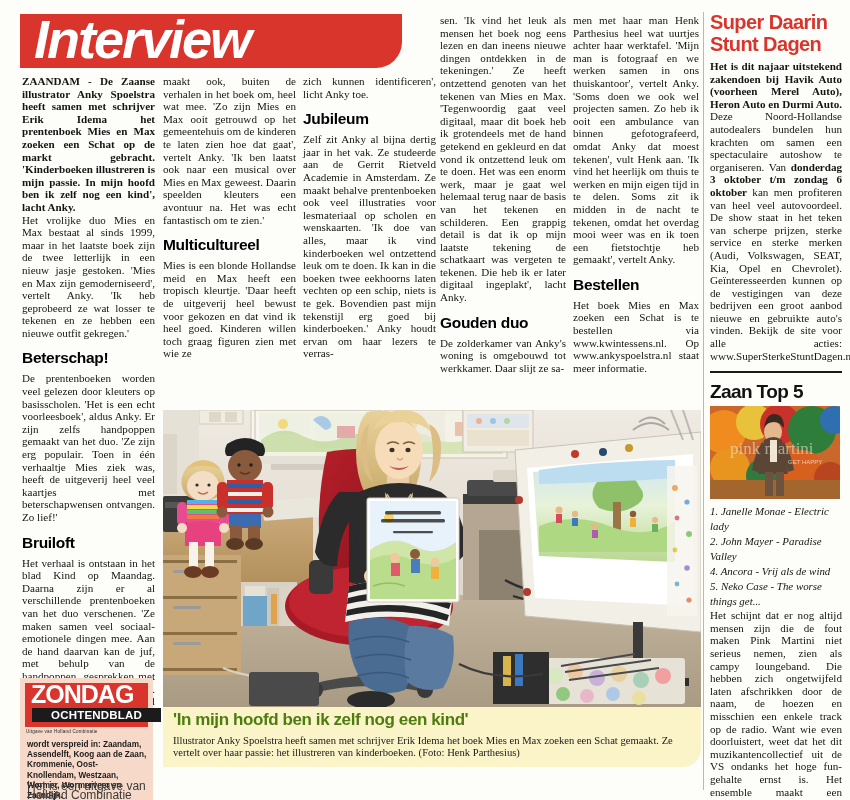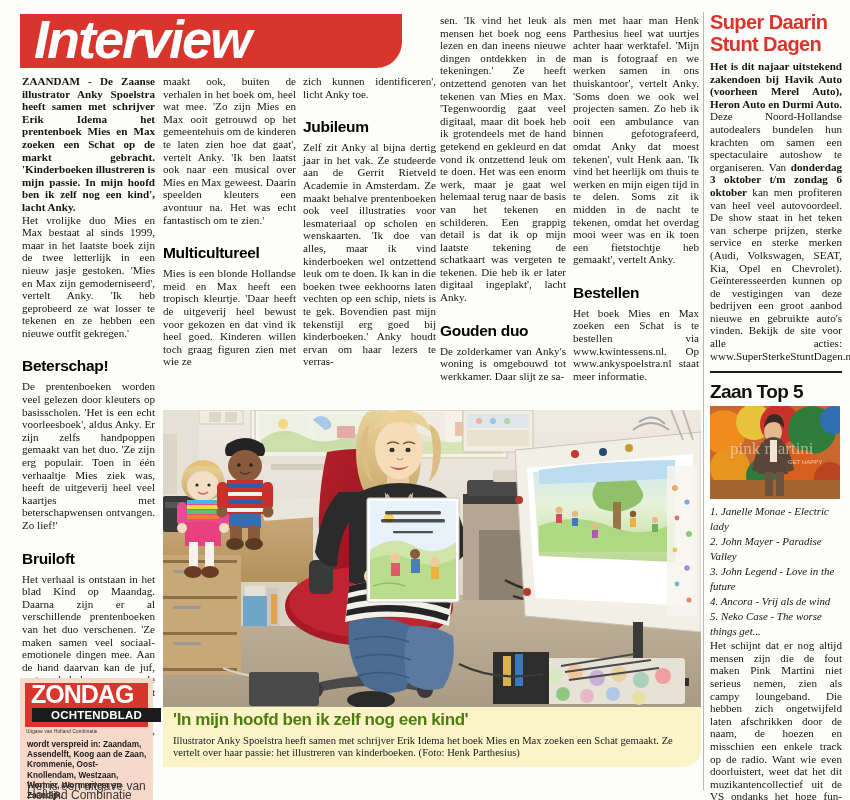--- a/index.html
+++ b/index.html
@@ -40,21 +40,21 @@
   .c1{left:22px;width:133px;top:75px;height:600px;}
   .c2{left:163px;width:133px;top:75px;height:340px;}
   .c3{left:303px;width:133px;top:75px;height:340px;}
   .c4{left:440px;width:126px;top:14px;height:330px;}
   .c5{left:573px;width:126px;top:14px;height:330px;}
 
   .lead{font-weight:bold;}
   .sub{
     font-family:"Liberation Sans", sans-serif;
     font-weight:bold;font-size:15.5px;line-height:18px;
-    margin:18px 0 5px 0;color:#000;letter-spacing:-0.3px;
+    margin:10px 0 5px 0;color:#000;letter-spacing:-0.3px;
   }
   .col .sub:first-child{margin-top:0;}
 
   
   .photo{
     position:absolute;left:163px;top:410px;width:538px;height:297px;
     overflow:hidden;background:#cfc7bb;
   }
   .photo svg{display:block;}
 
@@ -553,21 +553,20 @@
       <path d="M74 36 q8 14 10 28 l-6 2 q-4 -16 -8 -26z" fill="#5a4636"></path>
       <rect x="55" y="66" width="8" height="24" fill="#6b5340"></rect>
       <rect x="66" y="66" width="8" height="24" fill="#6b5340"></rect>
       <text x="20" y="48" font-family="Liberation Serif, serif" font-size="17" fill="#f2ece0" opacity="0.55">pink martini</text>
       <text x="78" y="58" font-family="Liberation Sans, sans-serif" font-size="6" fill="#f6f0e4" opacity="0.7">GET HAPPY</text>
     </svg>
 
     <div class="toplist">
       <div>1. Janelle Monae - Electric lady</div>
       <div>2. John Mayer - Paradise Valley</div>
-      <div>3. John Legend - Love in the future</div>
       <div>4. Ancora - Vrij als de wind</div>
       <div>5. Neko Case - The worse things get...</div>
     </div>
 
     <div class="side-body">Het schijnt dat er nog altijd mensen zijn die de fout maken Pink Martini niet serieus nemen, zien als campy loungeband. Die hebben zich ongetwijfeld laten afschrikken door de naam, de hoezen en misschien een enkele track op de radio. Want wie even doorluistert, weet dat het dit muzikantencollectief uit de VS ondanks het hoge fun-gehalte ernst is. Het ensemble maakt een extravert mozaïek van aanstekelijke ritmes en goed in het gehoor liggende deuntjes, slim gekozen</div>
   </div>
 
 </div>
 
 </body></html>

